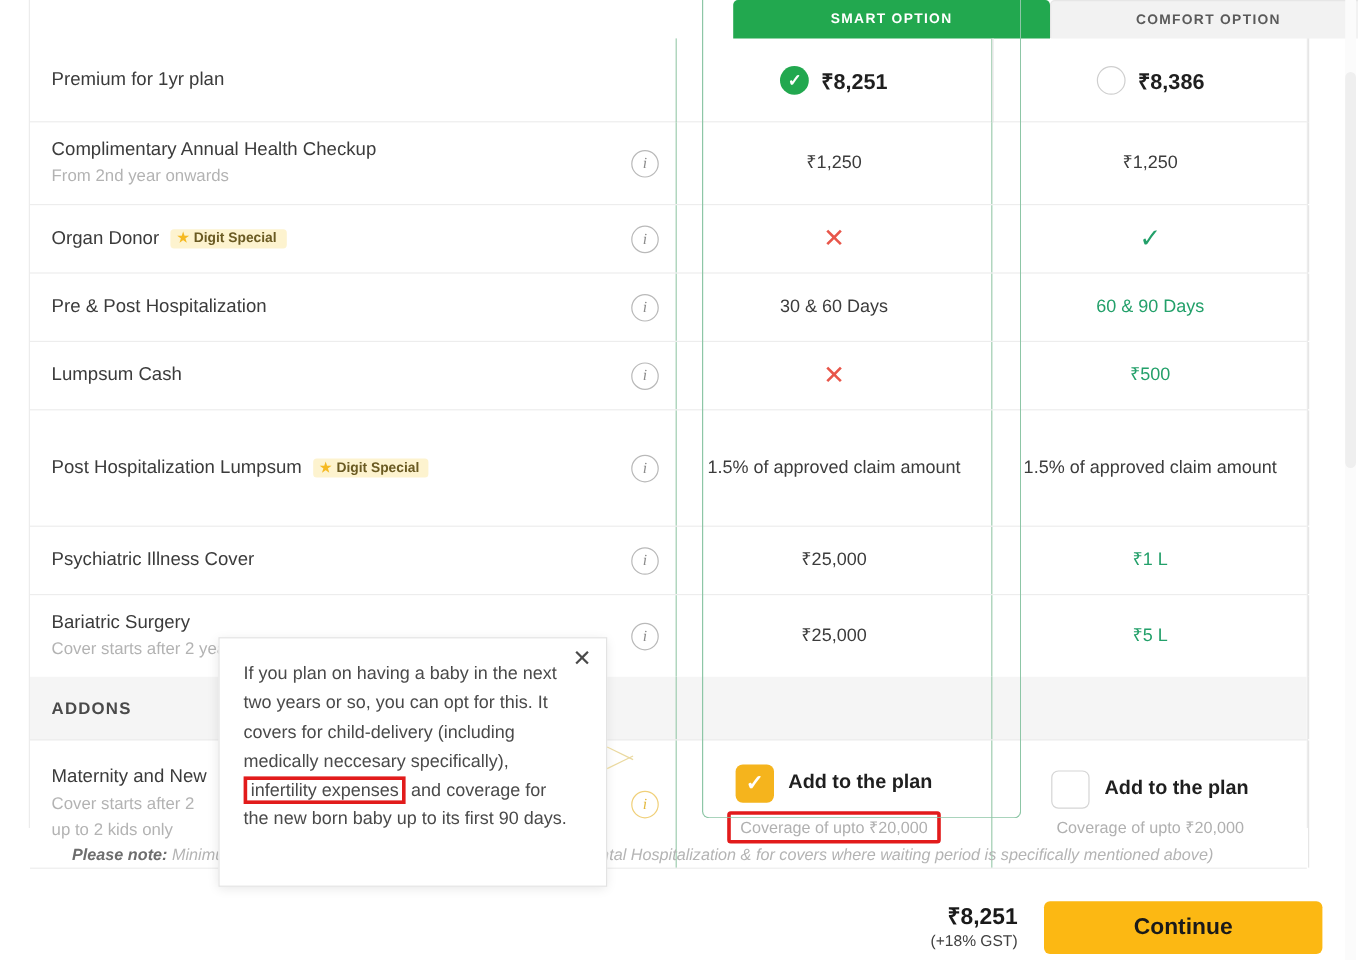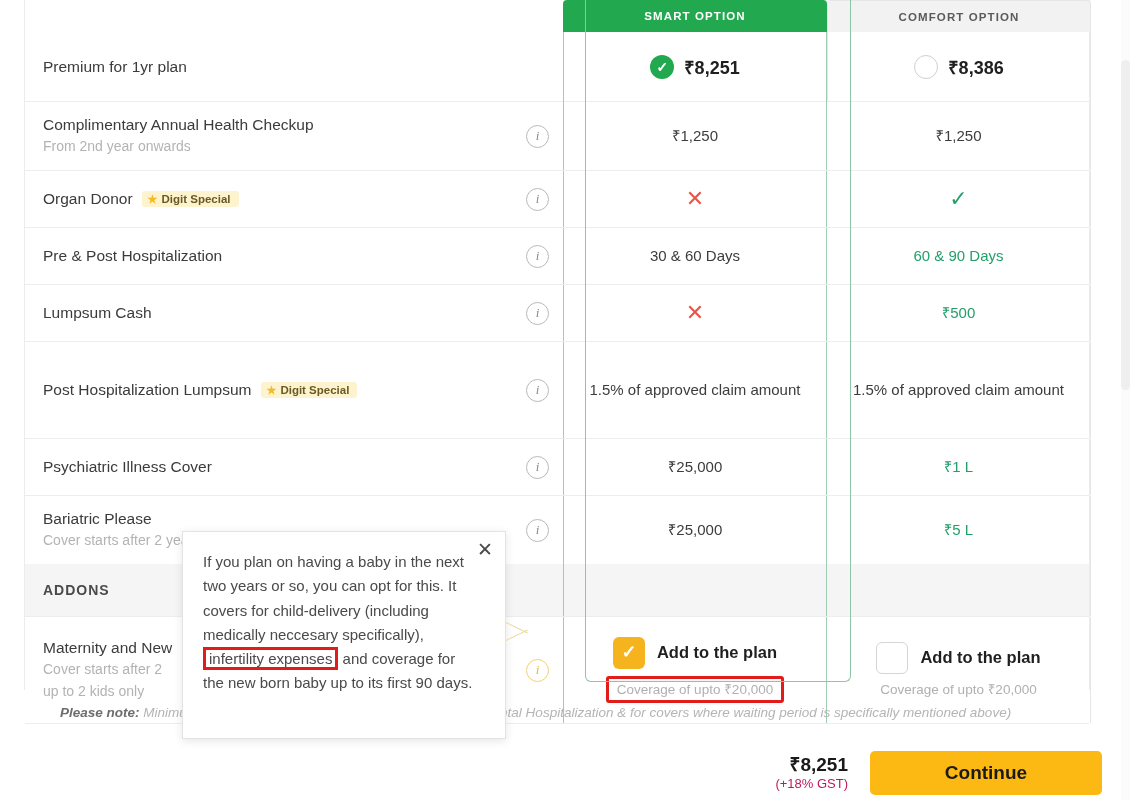--- a/index.html
+++ b/index.html
@@ -69,21 +69,21 @@
   .info-ico.highlight { border-color: #f0d07a; color: #e3b93e; }
 
   
   .hdr-row { display: flex; width: 100%; height: 32px; }
   .hdr-spacer { width: 538px; flex: 0 0 538px; }
   .hdr-tab {
     width: 264px; flex: 0 0 264px;
     display: flex; align-items: center; justify-content: center;
     font-size: 11.5px; font-weight: 700; letter-spacing: 1.1px;
   }
-  .hdr-tab.smart { background: #22a84f; color: #fff; border-radius: 4px 4px 0 0; }
+  .hdr-tab.smart { background: #22a84f; color: #fff; border-radius: 4px 4px 0 0; margin-left: 48px; }
   .hdr-tab.comfort { background: #f2f2f2; color: #5a5a5a; border-radius: 4px 4px 0 0; border: 1px solid #e6e6e6; border-bottom: none; }
   .price-cell {
     width: 264px; flex: 0 0 264px;
     display: flex; align-items: center; justify-content: center; gap: 10px;
     font-size: 18px; font-weight: 700; color: #1f1f1f;
   }
   .price-cell.smart { border-left: 1px solid #9ecdb0; border-right: 1px solid #9ecdb0; }
   .price-cell.comfort { border-left: 1px solid #e6e6e6; border-right: 1px solid #e6e6e6; }
   .radio-on {
     width: 24px; height: 24px; border-radius: 50%; background: #22a84f;
@@ -135,21 +135,21 @@
   .please-note b { color: #6d6d6d; font-weight: 700; font-style: italic; }
 
   
   .footer {
     position: absolute; left: 0; bottom: 0; width: 1132px; height: 55px;
     background: #fff; display: flex; align-items: center;
     justify-content: flex-end; gap: 22px; padding-right: 30px;
   }
   .foot-price { text-align: right; line-height: 1.25; }
   .foot-amt { font-size: 19px; font-weight: 700; color: #1a1a1a; }
-  .foot-gst { font-size: 13px; color: #be185d; }
+  .foot-gst { font-size: 13px; color: #404040; }
   .btn-continue {
     background: #fcb813; color: #1a1a1a;
     font-size: 19px; font-weight: 700;
     width: 232px; height: 44px; border: none; border-radius: 5px;
     cursor: pointer; font-family: "Liberation Sans", sans-serif;
   }
 
   
   .tooltip {
     position: absolute; left: 182px; top: 531px; width: 324px; height: 208px;
@@ -321,21 +321,21 @@
             <span>₹25,000</span>
           </div>
           <div class="cell-val comfort better" style="min-height:56px;">
             <span>₹1 L</span>
           </div>
         </div>
         <div class="row" style="min-height: 68px;">
           <div class="cell-feature" style="min-height:68px;">
             <div class="feat-texts">
               <div class="feat-title">
-                <span>Bariatric Please</span>
+                <span>Bariatric Surgery</span>
               </div>
               <div class="feat-sub">Cover starts after 2 years of waiting period</div>
             </div>
             <div class="info-ico">i</div>
           </div>
           <div class="cell-val smart" style="min-height:68px;">
             <span>₹25,000</span>
           </div>
           <div class="cell-val comfort better" style="min-height:68px;">
             <span>₹5 L</span>

